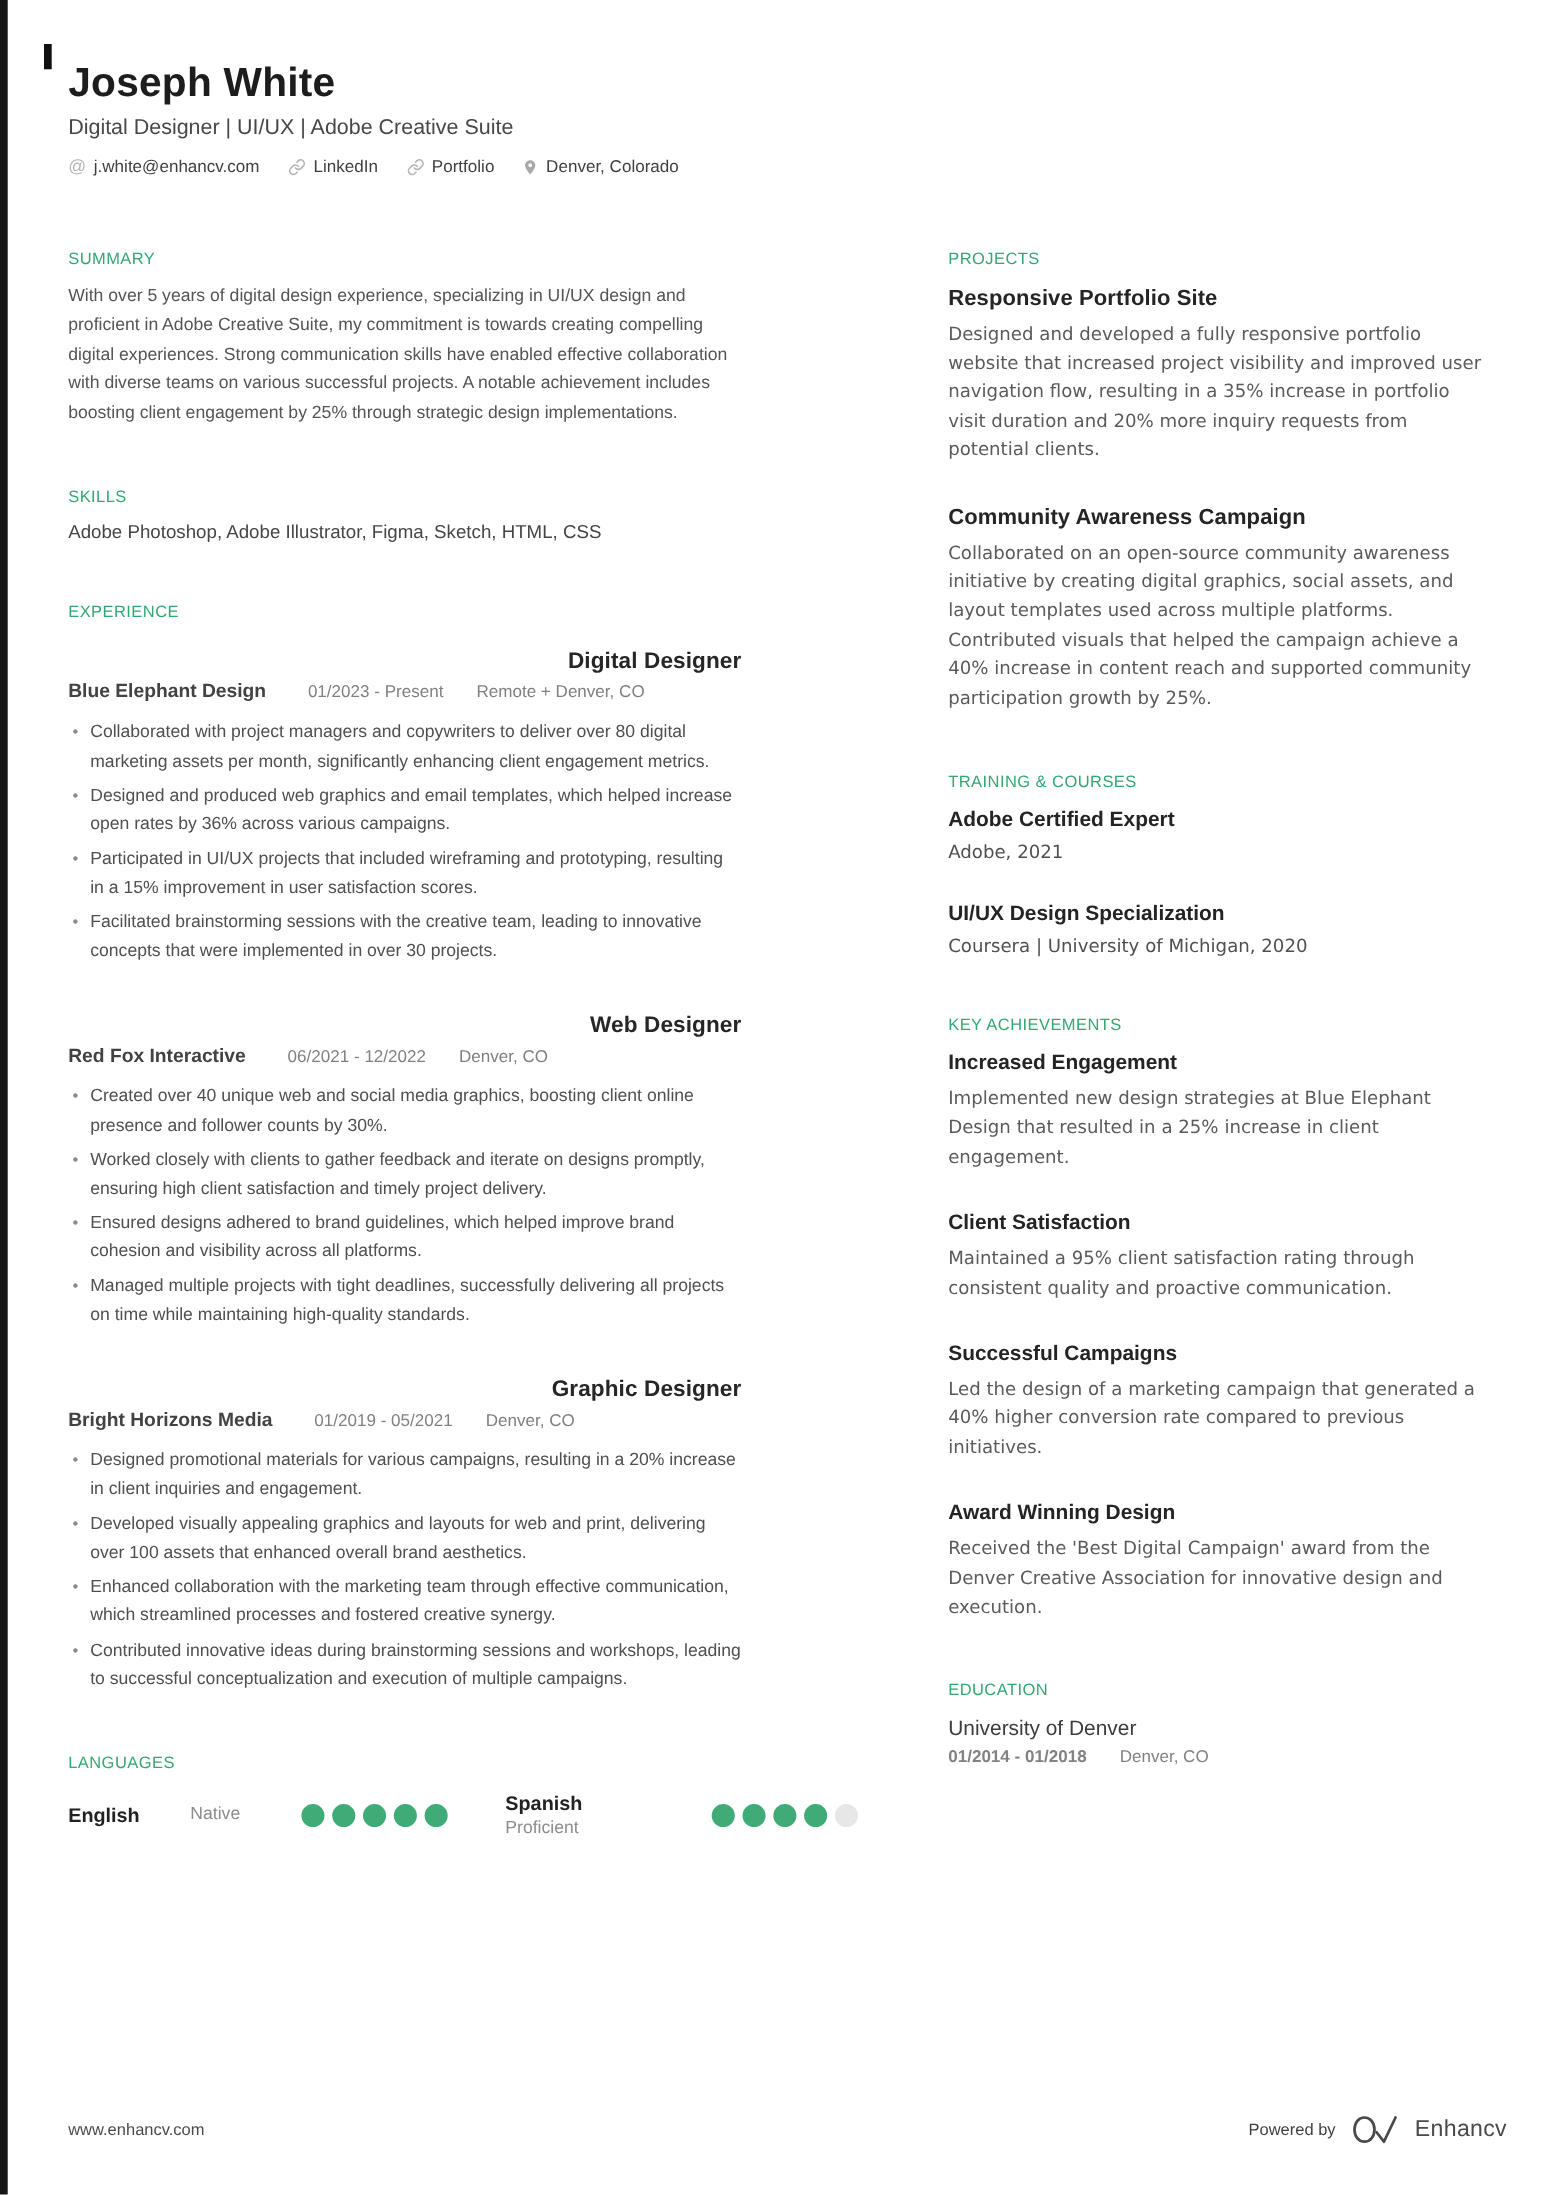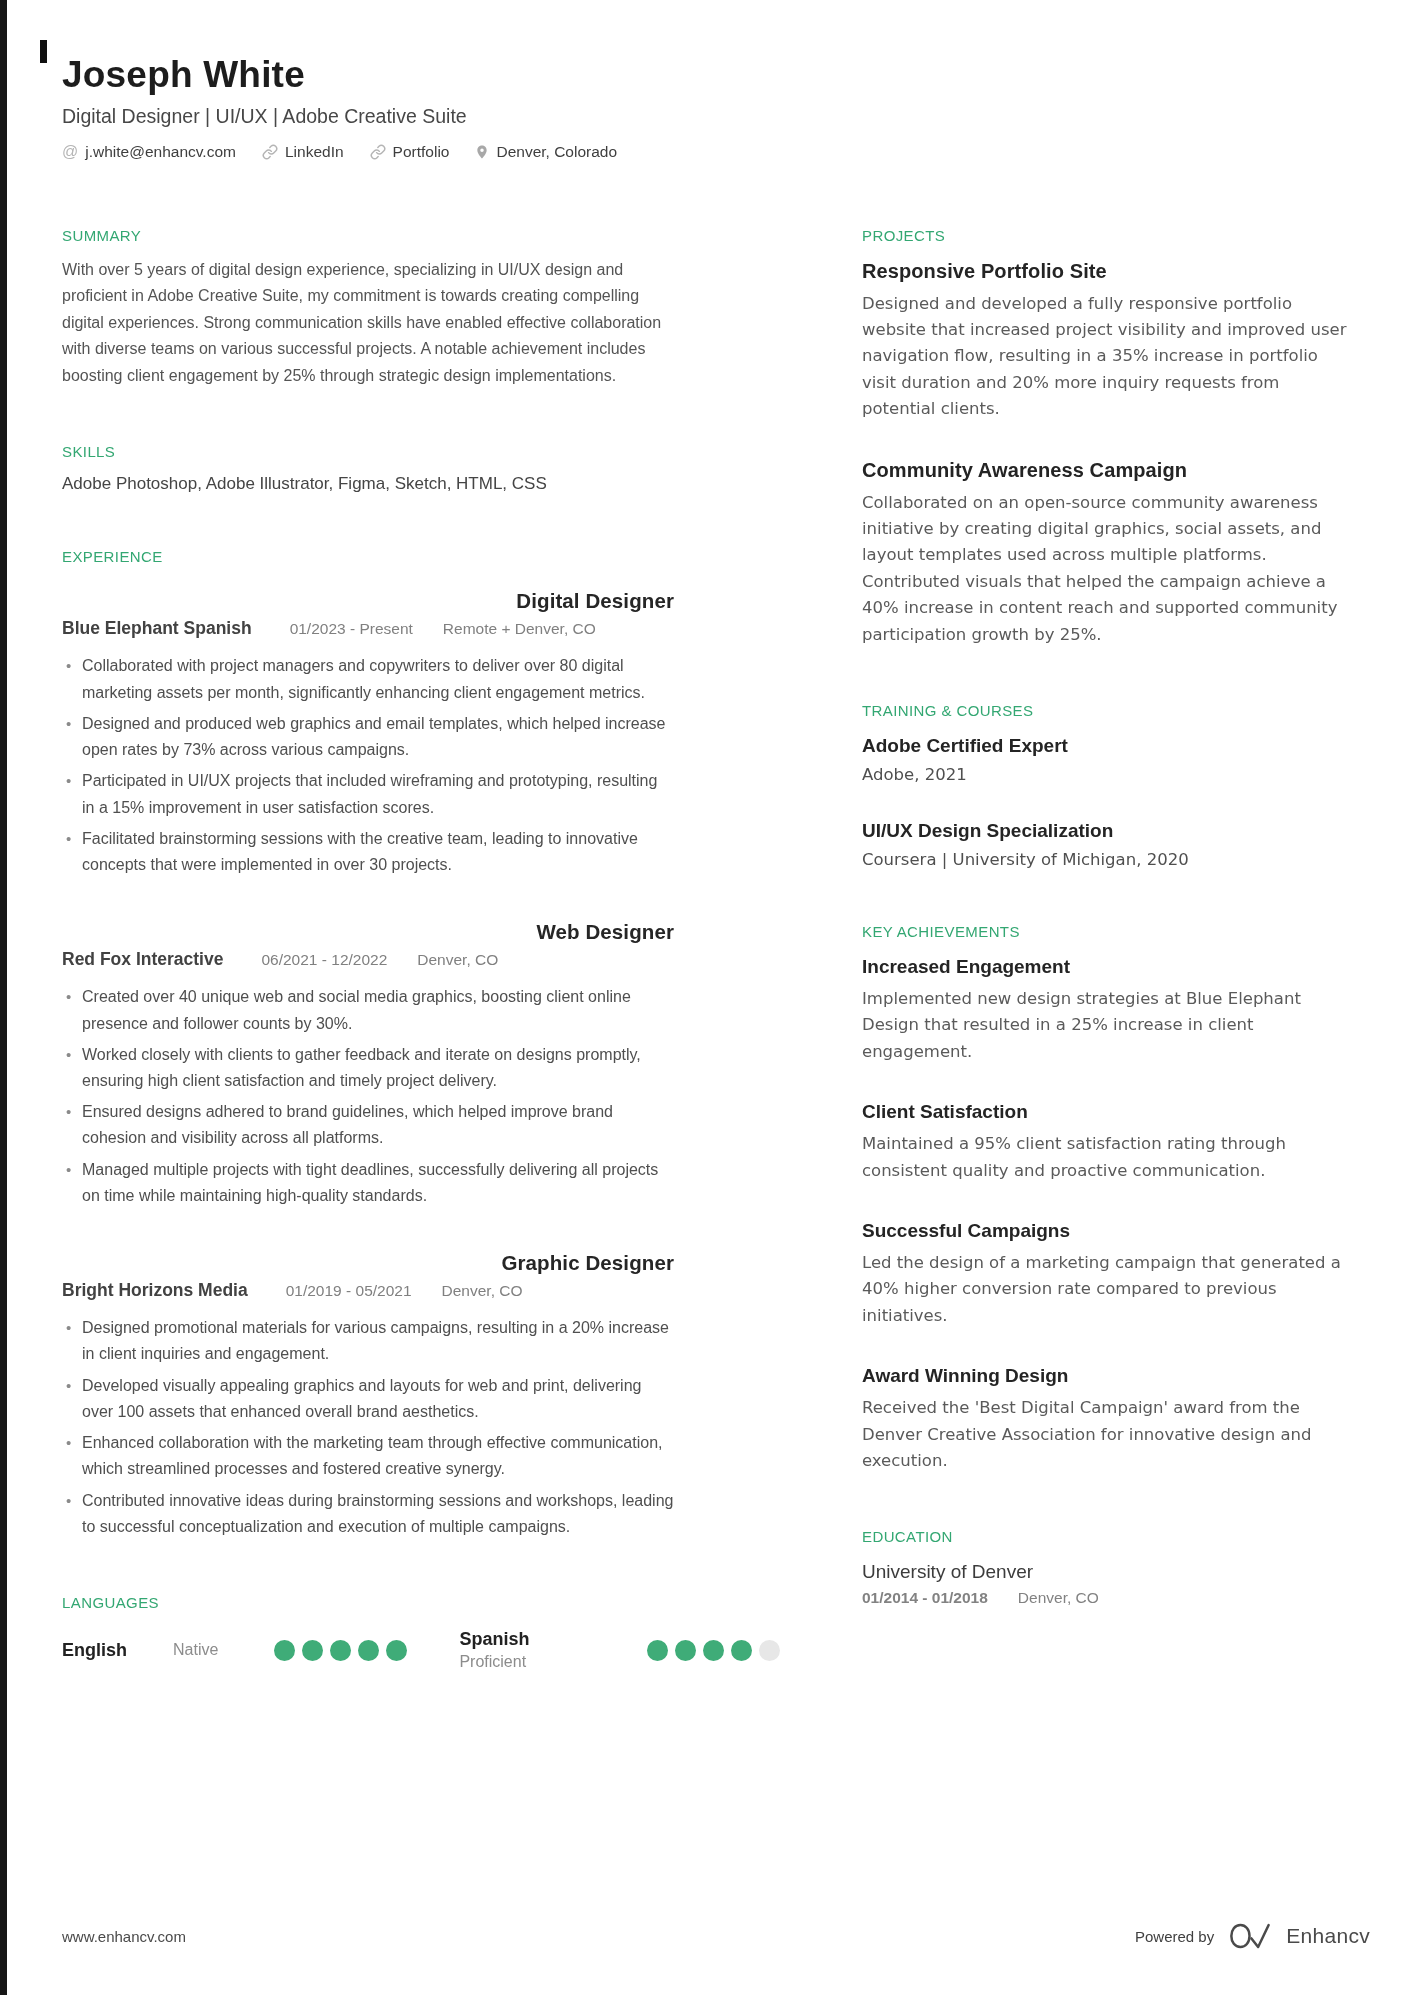--- a/index.html
+++ b/index.html
@@ -135,27 +135,27 @@
         <div class="sec-heading">SKILLS</div>
         <div class="skills-line">Adobe Photoshop, Adobe Illustrator, Figma, Sketch, HTML, CSS</div>
       </div>
 
       <div class="sec">
         <div class="sec-heading">EXPERIENCE</div>
 
         <div class="job">
           <div class="job-title">Digital Designer</div>
           <div class="job-meta">
-            <span class="company">Blue Elephant Spanish</span>
+            <span class="company">Blue Elephant Design</span>
             <span class="dates">01/2023 - Present</span>
             <span class="location">Remote + Denver, CO</span>
           </div>
           <ul class="bullets">
             <li>Collaborated with project managers and copywriters to deliver over 80 digital marketing assets per month, significantly enhancing client engagement metrics.</li>
-            <li>Designed and produced web graphics and email templates, which helped increase open rates by 73% across various campaigns.</li>
+            <li>Designed and produced web graphics and email templates, which helped increase open rates by 36% across various campaigns.</li>
             <li>Participated in UI/UX projects that included wireframing and prototyping, resulting in a 15% improvement in user satisfaction scores.</li>
             <li>Facilitated brainstorming sessions with the creative team, leading to innovative concepts that were implemented in over 30 projects.</li>
           </ul>
         </div>
 
         <div class="job">
           <div class="job-title">Web Designer</div>
           <div class="job-meta">
             <span class="company">Red Fox Interactive</span>
             <span class="dates">06/2021 - 12/2022</span>

